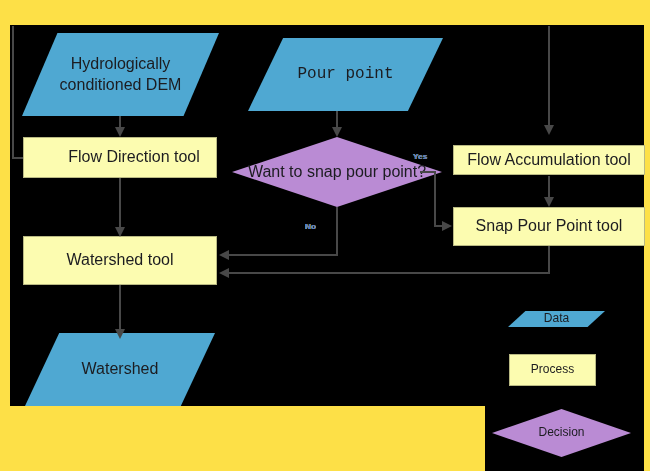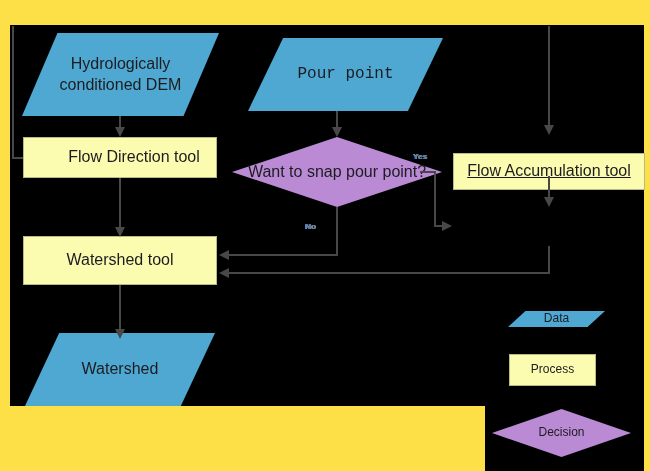--- a/index.html
+++ b/index.html
@@ -161,29 +161,32 @@
 
   <div class="node data-shape fs-16" style="left:248px; top:38px; width:195px; height:73px;font-family:Liberation Mono, monospace;">
     <span class="fill"></span>
     <span class="label">Pour point</span>
   </div>
 
   <div class="node process fs-16" style="left:23px; top:137px; width:194px; height:41px;padding-left:28px;">
     <span class="label">Flow Direction tool</span>
   </div>
 
-  <div class="node process fs-16" style="left:453px; top:153px; width:192px; height:37px;text-decoration:underline;">
+  <div class="node process fs-16" style="left:453px; top:145px; width:192px; height:30px;">
     <span class="label">Flow Accumulation tool</span>
   </div>
 
   <div class="node decision fs-16" style="left:232px; top:137px; width:210px; height:70px;">
     <span class="fill"></span>
     <span class="label">Want to snap pour point?</span>
   </div>
 
+  <div class="node process fs-16" style="left:453px; top:207px; width:192px; height:39px;">
+    <span class="label">Snap Pour Point tool</span>
+  </div>
 
   <div class="node process fs-16" style="left:23px; top:236px; width:194px; height:49px;">
     <span class="label">Watershed tool</span>
   </div>
 
   <div class="node data-shape fs-16" style="left:25px; top:333px; width:190px; height:73px;">
     <span class="fill"></span>
     <span class="label">Watershed</span>
   </div>
 

